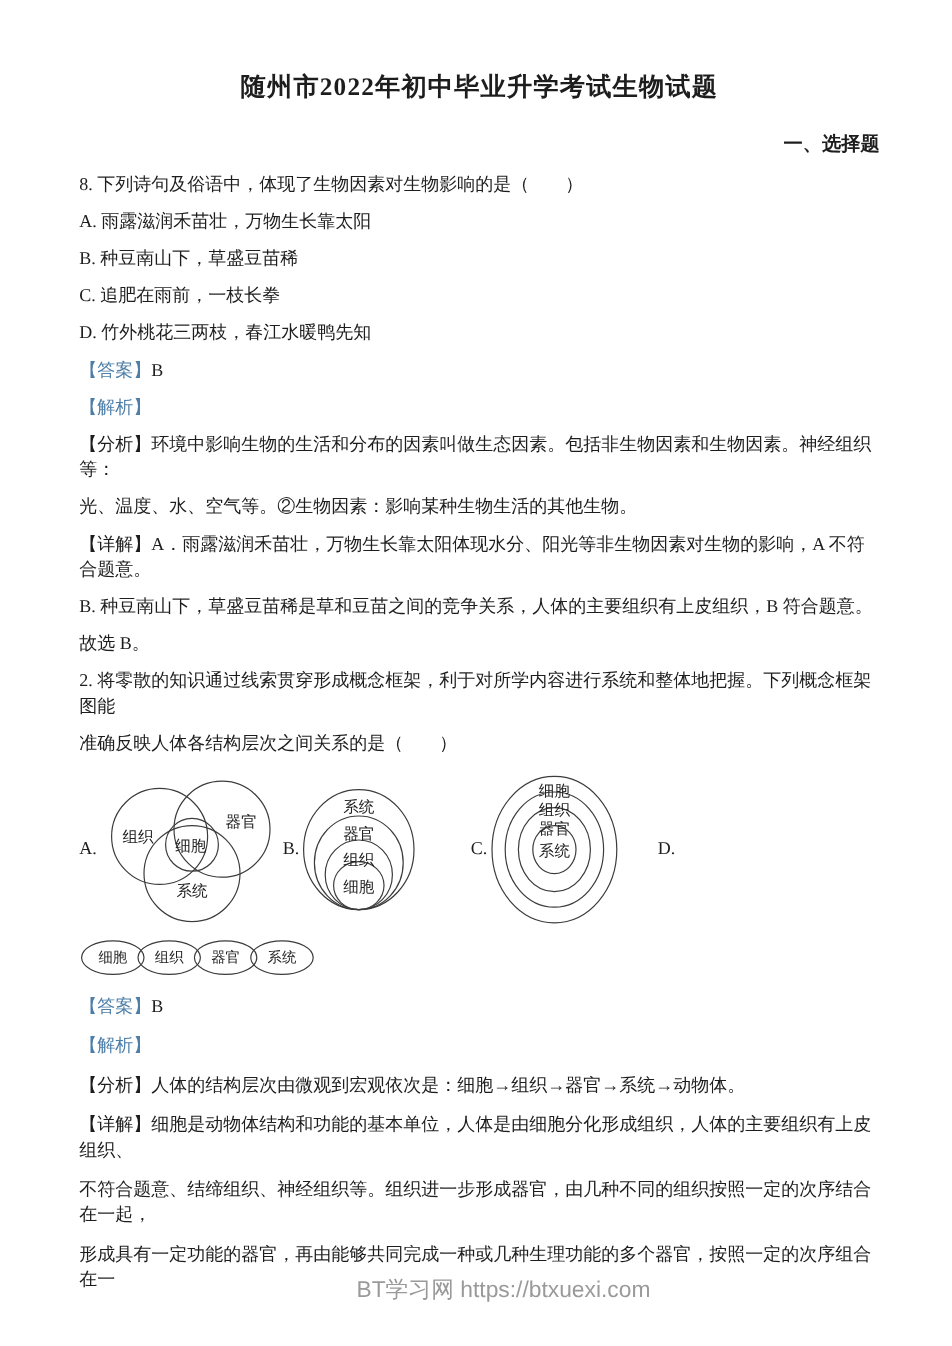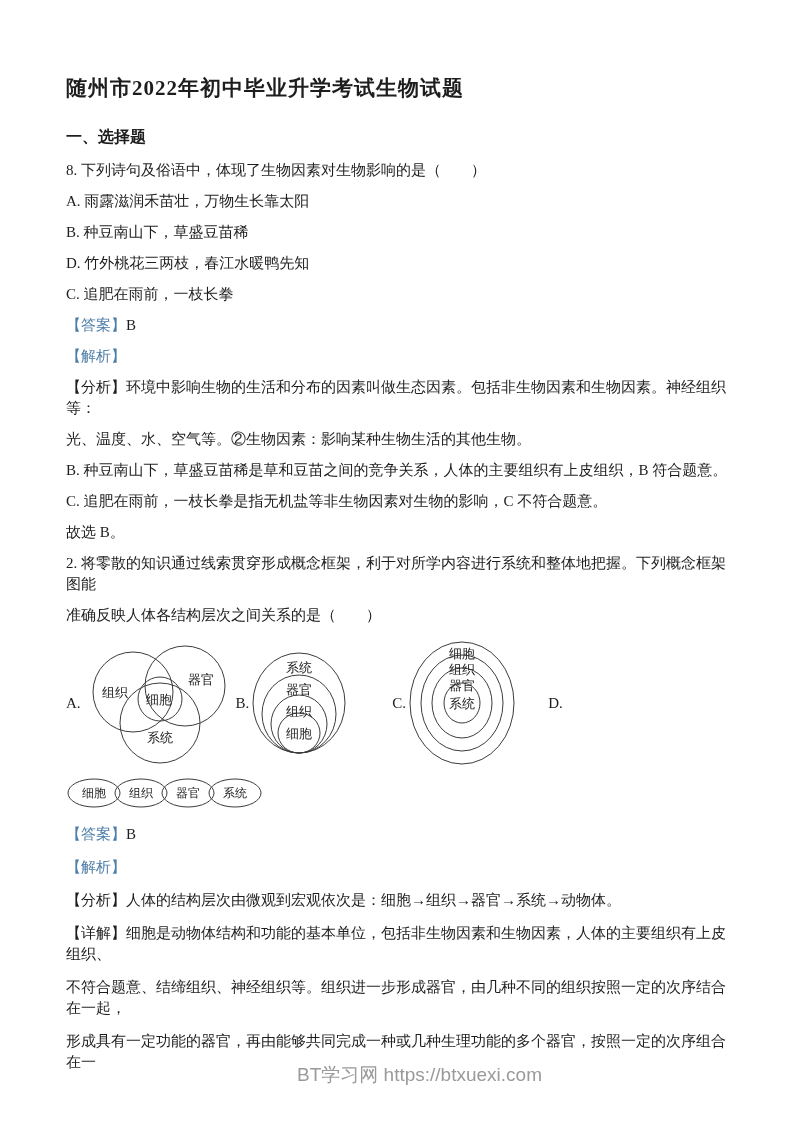--- a/index.html
+++ b/index.html
@@ -3,24 +3,24 @@
 <meta charset="utf-8">
 <style>
   html,body{margin:0;padding:0;}
   body{
     width:793px;height:1122px;position:relative;overflow:hidden;
     background:#ffffff;color:#1d1d1d;
     font-family:"Liberation Serif","DejaVu Serif",serif;
   }
   .content{padding:58px 60px 0 66px;}
   .doc-title{
-    text-align:left;font-size:21px;font-weight:bold;
-    line-height:28px;margin:16px 0 24px 0;letter-spacing:1px;
+    text-align:center;font-size:21px;font-weight:bold;
+    line-height:28px;margin:0 0 24px 0;letter-spacing:1px;
   }
-  .section-heading{font-size:16px;font-weight:bold;line-height:22px;margin:0 0 12px 0;}
+  .section-heading{font-size:16px;font-weight:bold;line-height:22px;margin:0 0 12px 0;text-align:right;}
   p.line{font-size:15px;line-height:21px;margin:0 0 10px 0;}
   p.line2{font-size:15px;line-height:21px;margin:0 0 12px 0;}
   .blue{color:#4d7ea8;}
   .fig-row{display:flex;align-items:center;margin:14px 0 0 0;}
   .opt-letter{font-size:15px;flex:0 0 auto;}
   .fig{flex:0 0 auto;}
   .fig-a{margin-left:6px;}
   .lbl-b{margin-left:6px;}
   .fig-b{margin-left:2px;}
   .lbl-c{margin-left:45px;}
@@ -43,30 +43,30 @@
 
 <div class="content">
 
   <h1 class="doc-title">随州市2022年初中毕业升学考试生物试题</h1>
 
   <h2 class="section-heading">一、选择题</h2>
 
   <p class="line">8. 下列诗句及俗语中，体现了生物因素对生物影响的是（　　）</p>
   <p class="line">A. 雨露滋润禾苗壮，万物生长靠太阳</p>
   <p class="line">B. 种豆南山下，草盛豆苗稀</p>
+  <p class="line">C. 追肥在雨前，一枝长拳</p>
   <p class="line">D. 竹外桃花三两枝，春江水暖鸭先知</p>
-  <p class="line">C. 追肥在雨前，一枝长拳</p>
 
   <p class="line"><span class="blue">【答案】</span><span>B</span></p>
   <p class="line"><span class="blue">【解析】</span></p>
 
   <p class="line">【分析】环境中影响生物的生活和分布的因素叫做生态因素。包括非生物因素和生物因素。神经组织等：</p>
   <p class="line">光、温度、水、空气等。②生物因素：影响某种生物生活的其他生物。</p>
+  <p class="line">【详解】A．雨露滋润禾苗壮，万物生长靠太阳体现水分、阳光等非生物因素对生物的影响，A 不符合题意。</p>
   <p class="line">B. 种豆南山下，草盛豆苗稀是草和豆苗之间的竞争关系，人体的主要组织有上皮组织，B 符合题意。</p>
-  <p class="line">C. 追肥在雨前，一枝长拳是指无机盐等非生物因素对生物的影响，C 不符合题意。</p>
   <p class="line">故选 B。</p>
 
   <p class="line">2. 将零散的知识通过线索贯穿形成概念框架，利于对所学内容进行系统和整体地把握。下列概念框架图能</p>
   <p class="line">准确反映人体各结构层次之间关系的是（　　）</p>
 
   <div class="fig-row">
     <span class="opt-letter">A.</span>
 
     <svg class="fig fig-a" width="143" height="122" viewBox="0 0 143 122">
       <circle cx="46" cy="50" r="40"></circle>
@@ -117,19 +117,19 @@
       <text x="28" y="21">细胞</text>
       <text x="75" y="21">组织</text>
       <text x="122" y="21">器官</text>
       <text x="169" y="21">系统</text>
     </svg>
   </div>
 
   <p class="line2"><span class="blue">【答案】</span><span>B</span></p>
   <p class="line2"><span class="blue">【解析】</span></p>
   <p class="line2">【分析】人体的结构层次由微观到宏观依次是：细胞→组织→器官→系统→动物体。</p>
-  <p class="line2">【详解】细胞是动物体结构和功能的基本单位，包括非生物因素和生物因素，人体的主要组织有上皮组织、</p>
+  <p class="line2">【详解】细胞是动物体结构和功能的基本单位，人体是由细胞分化形成组织，人体的主要组织有上皮组织、</p>
   <p class="line2">不符合题意、结缔组织、神经组织等。组织进一步形成器官，由几种不同的组织按照一定的次序结合在一起，</p>
   <p class="line2">形成具有一定功能的器官，再由能够共同完成一种或几种生理功能的多个器官，按照一定的次序组合在一</p>
 
 </div>
 
 <div class="footer">BT学习网 https://btxuexi.com</div>
 
 </body></html>

